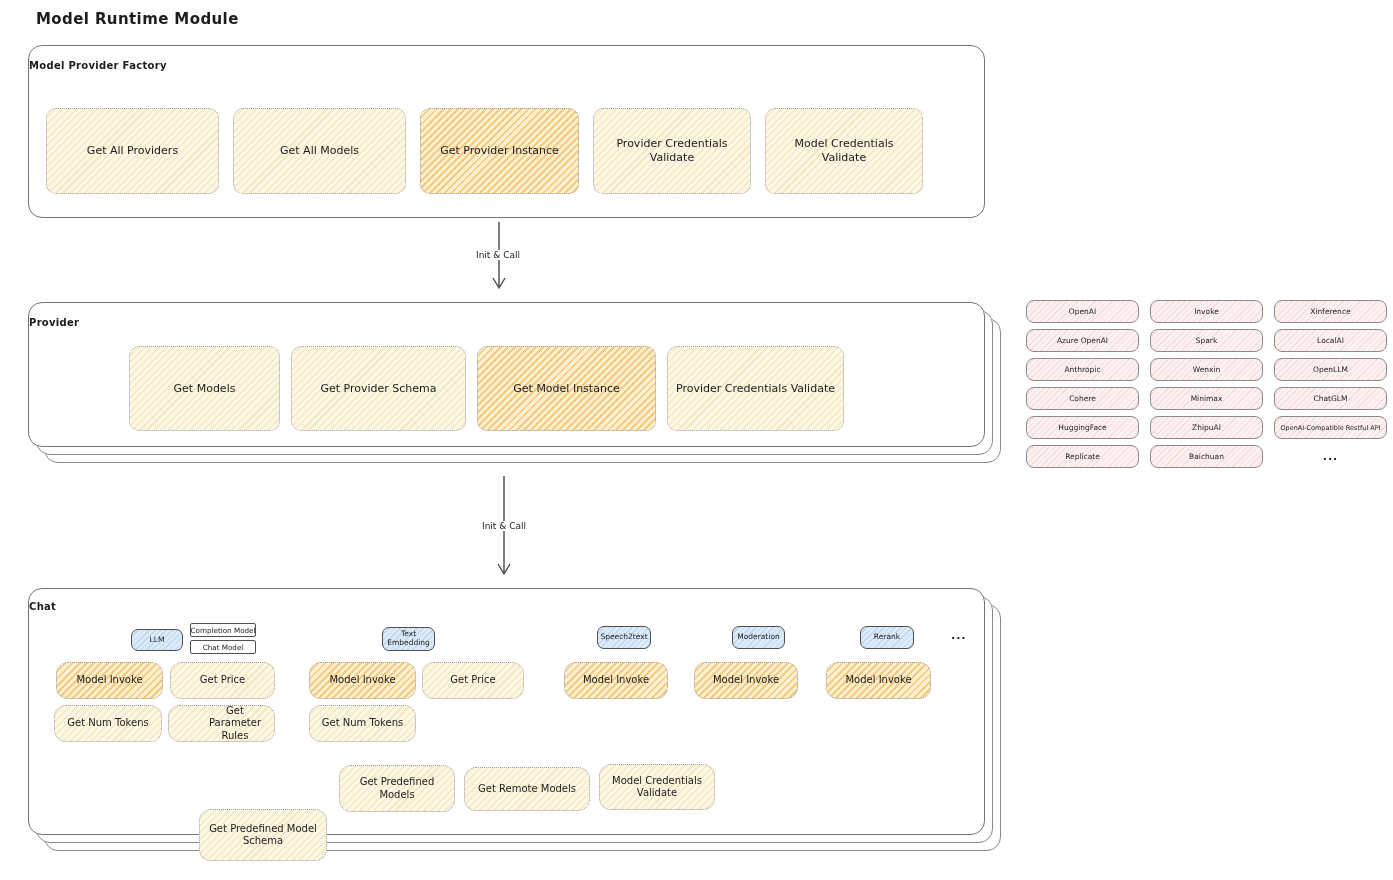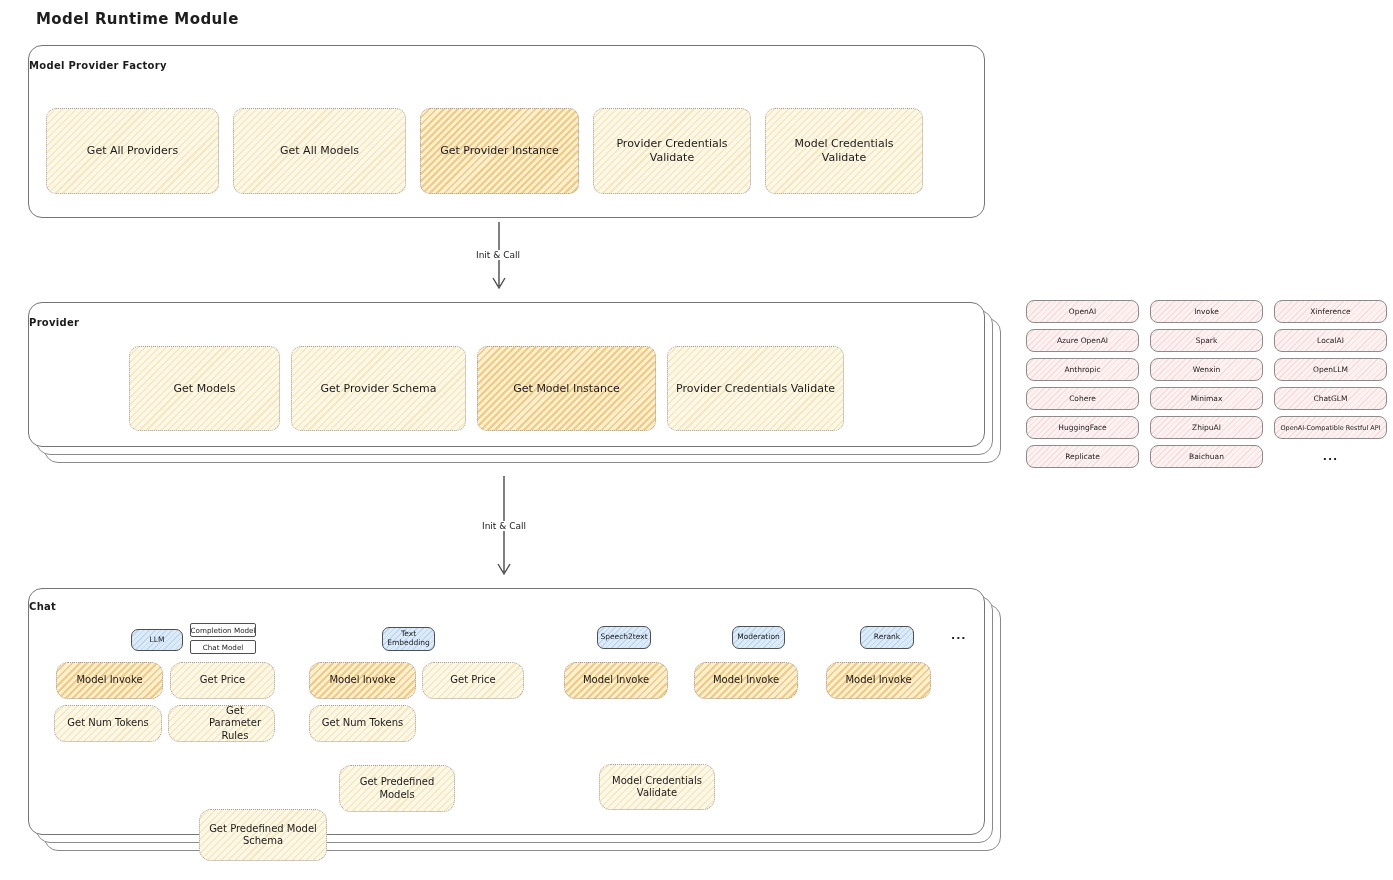--- a/index.html
+++ b/index.html
@@ -137,17 +137,18 @@
       <div class="ybox mbox hl abs" style="left:535px;top:73px;width:104px;height:37px;">Model Invoke</div>
       <div class="ybox mbox hl abs" style="left:665px;top:73px;width:104px;height:37px;">Model Invoke</div>
       <div class="ybox mbox hl abs" style="left:797px;top:73px;width:105px;height:37px;">Model Invoke</div>
 
       <div class="ybox mbox abs" style="left:25px;top:116px;width:108px;height:37px;">Get Num Tokens</div>
       <div class="ybox mbox abs" style="left:139px;top:116px;width:107px;height:37px;padding-left:32px;">Get Parameter Rules</div>
       <div class="ybox mbox abs" style="left:280px;top:116px;width:107px;height:37px;">Get Num Tokens</div>
 
       <div class="ybox mbox abs" style="left:170px;top:176px;width:128px;height:52px;margin-top:44px;">Get Predefined Model Schema</div>
       <div class="ybox mbox abs" style="left:310px;top:176px;width:116px;height:47px;">Get Predefined Models</div>
+      <div class="ybox mbox abs" style="left:435px;top:178px;width:126px;height:44px;">Get Remote Models</div>
       <div class="ybox mbox abs" style="left:570px;top:175px;width:116px;height:46px;">Model Credentials Validate</div>
     </div>
   </div>
 
 </div>
 
 </body></html>

